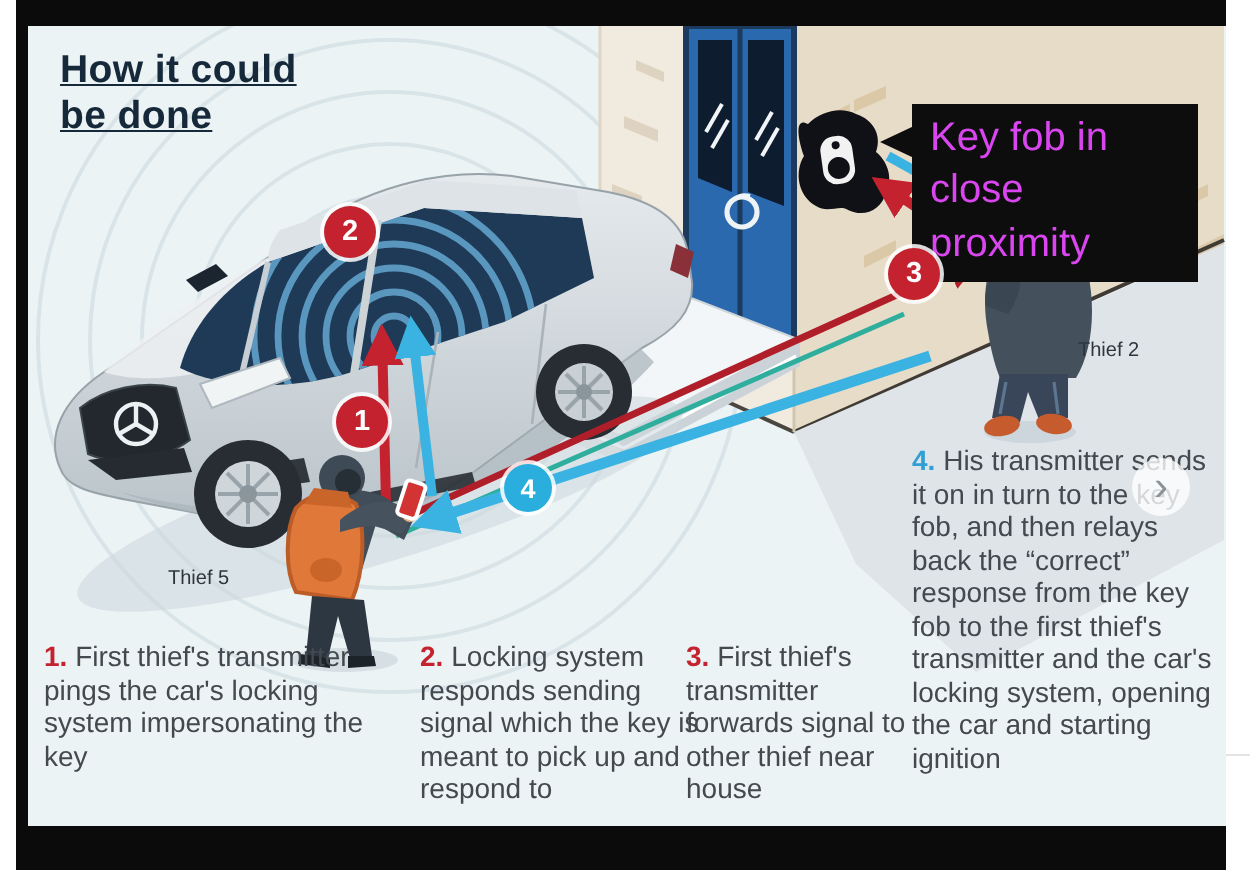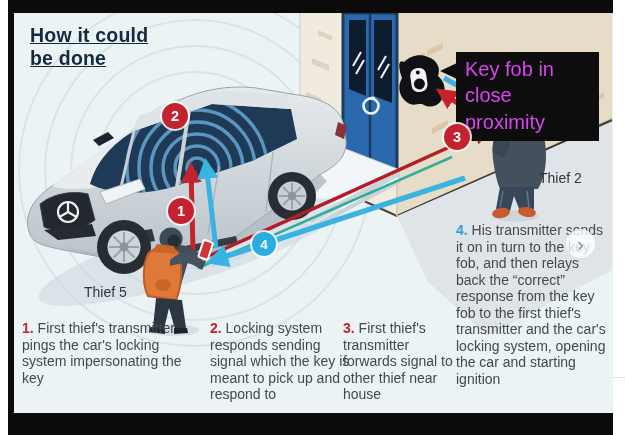--- a/index.html
+++ b/index.html
@@ -27,21 +27,21 @@
     background:#0d0d0d;color:#d946ef;
     font-size:20px;line-height:1.32;
     padding:4px 8px 6px 9px;
   }
   .callout::before{
     content:"";position:absolute;left:-16px;top:11px;
     border-top:8px solid transparent;border-bottom:8px solid transparent;
     border-right:17px solid #0d0d0d;
   }
   
-  .fig-label{z-index:5;font-size:14px;color:#2e353c;}
+  .fig-label{z-index:5;font-size:10px;color:#2e353c;}
   .lbl-thief1{left:84px;top:284px;}
   .lbl-thief2{left:539px;top:170px;}
   
   .badge{
     z-index:5;width:26px;height:26px;border-radius:50%;
     background:#c4222e;color:#ffffff;
     font-size:14.5px;font-weight:700;
     display:flex;align-items:center;justify-content:center;
     box-shadow:0 0 0 2px rgba(255,255,255,.85);
   }

